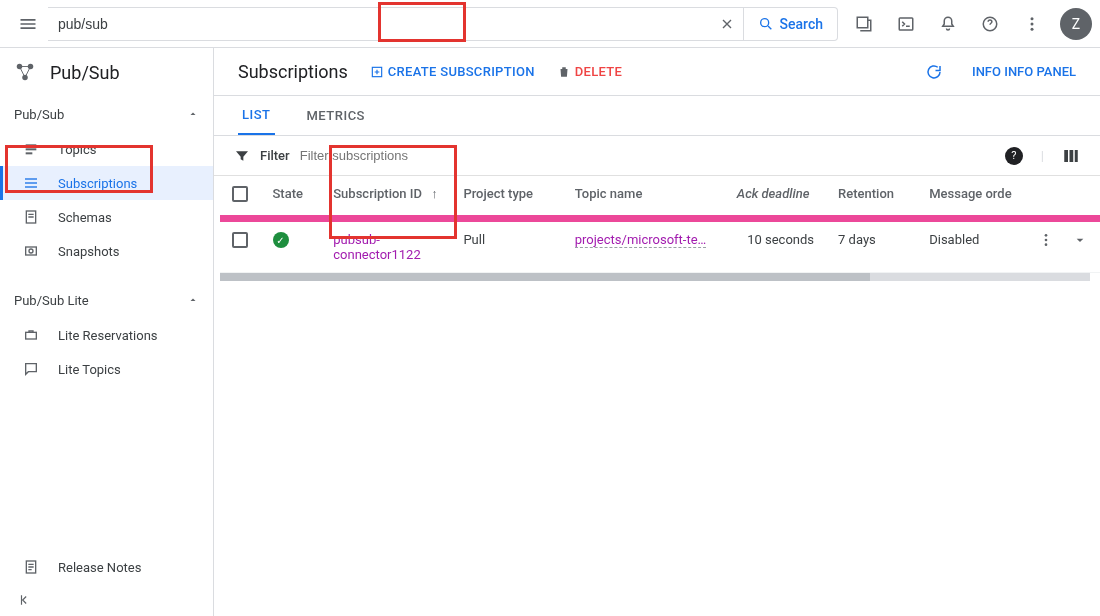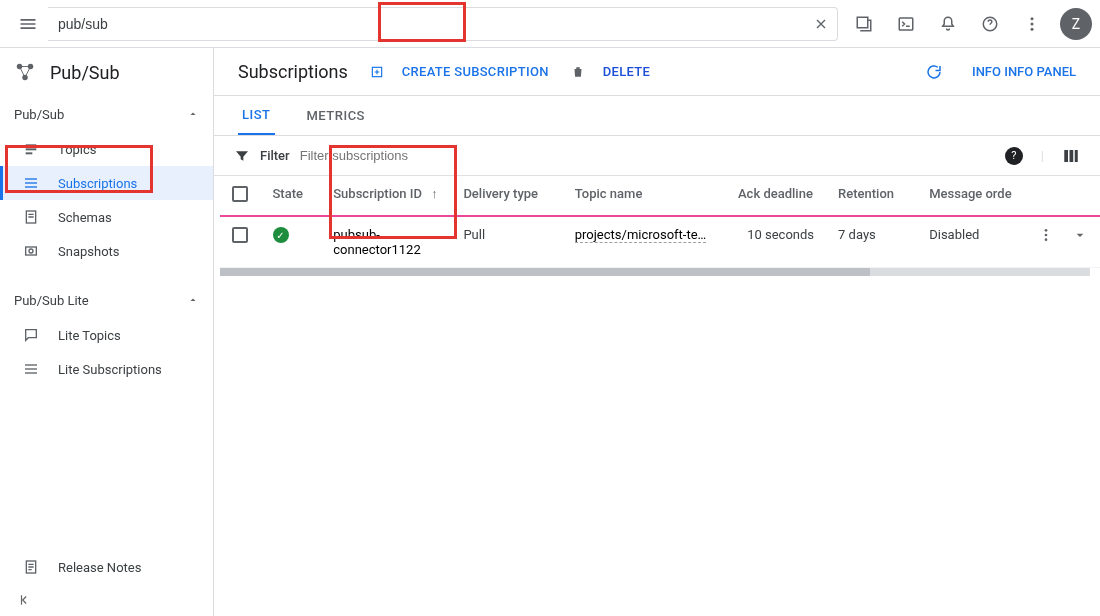--- a/index.html
+++ b/index.html
@@ -79,25 +79,25 @@
   .nav-item.selected .nav-icon { color:#1a73e8; }
   .sidebar-bottom { margin-top:auto; border-top:1px solid transparent;}
   .collapse-handle { height:32px; display:flex; align-items:center; padding-left:18px; color:#5f6368; cursor:pointer;}
 
   
   .page-header {
     height:48px; display:flex; align-items:center; gap:22px;
     padding:0 24px; border-bottom:1px solid #dadce0;
   }
   .page-title { font-size:18px; color:#202124; }
-  .action-btn { display:flex; align-items:center; gap:18px;
+  .action-btn { display:flex; align-items:center; gap:4px;
     color:#1a73e8; font-weight:500; font-size:13px; cursor:pointer;
     text-transform:uppercase; letter-spacing:.3px;
   }
-  .action-btn.muted { color:#1d4ed8; }
+  .action-btn.muted { color:#ef4444; }
   .header-spacer { flex:1; }
   .info-panel-btn { color:#1a73e8; font-weight:500; font-size:13px; cursor:pointer; }
 
   .tabs { height:40px; display:flex; align-items:flex-end; padding:0 24px; border-bottom:1px solid #dadce0;}
   .tab { height:40px; display:flex; align-items:center; padding:0 4px; margin-right:28px;
     color:#5f6368; font-size:13px; font-weight:500; cursor:pointer; letter-spacing:.5px;margin-top:36px;}
   .tab.active { color:#1a73e8; border-bottom:2px solid #1a73e8;}
 
   .filter-bar {
     height:40px; display:flex; align-items:center; padding:0 20px; gap:10px;
@@ -106,26 +106,26 @@
   .filter-label { font-weight:500; color:#3c4043;}
   .filter-input { border:none; outline:none; flex:1; font-size:13px; color:#5f6368;}
   .filter-right { display:flex; align-items:center; gap:18px; color:#5f6368;}
   .dark-circle { width:18px;height:18px;border-radius:50%;background:#202124;color:#fff;
     display:flex;align-items:center;justify-content:center;font-size:11px;}
 
   
   .table-wrap { overflow-x:auto; }
   table { border-collapse:collapse; width: 880px; margin-left:6px;}
   th, td { text-align:left; padding: 10px 12px; font-size:13px; vertical-align:top; }
-  th { color:#5f6368; font-weight:500; border-bottom:2px solid #ec4899; white-space:nowrap;}
+  th { color:#5f6368; font-weight:500; border-bottom:7px solid #ec4899; white-space:nowrap;}
   td { color:#3c4043; border-bottom:1px solid #f1f3f4;}
   .chk { width:16px; height:16px; border:2px solid #5f6368; display:inline-block; border-radius:2px;}
   .state-ok { width:16px;height:16px;border-radius:50%;background:#1e8e3e;color:#fff;
     display:flex;align-items:center;justify-content:center;font-size:10px;}
-  .link { color:#000000; text-decoration:none; cursor:pointer;}
+  .link { color:#a21caf; text-decoration:none; cursor:pointer;}
   .dotted { border-bottom:1px dashed #9aa0a6;}
   .sort-arrow { margin-left:6px; }
   .row-actions { display:flex; align-items:center; gap:18px; color:#5f6368; justify-content:flex-end;}
   .hscroll { height:8px; background:#dadce0; margin:0 0 0 6px; width:870px;}
   .hscroll-thumb { height:100%; background:#bdc1c6; width:650px;}
 
   
   .hl { position:absolute; border:3px solid #e3342f; pointer-events:none; }
   svg { display:block; }
 </style>
@@ -138,20 +138,27 @@
         <path d="M3 6h18v2H3zM3 11h18v2H3zM3 16h18v2H3z"></path>
       </svg>
   </div>
   <div class="searchbox">
     <input class="search-input" value="pub/sub" style="">
     <div class="icon-btn small-icon-btn">
       <svg width="16" height="16" viewBox="0 0 24 24" fill="#5f6368">
           <path d="M18 6L6 18M6 6l12 12" stroke="#5f6368" stroke-width="2"></path>
         </svg>
     </div>
+    <div class="search-btn">
+      <svg width="16" height="16" viewBox="0 0 24 24" fill="none" stroke="#1a73e8" stroke-width="2">
+          <circle cx="10" cy="10" r="6"></circle>
+          <path d="M20 20l-5-5"></path>
+        </svg>
+      <span>Search</span>
+    </div>
   </div>
   <div class="top-icons">
     <div class="icon-btn">
         <svg width="18" height="18" viewBox="0 0 24 24" fill="#5f6368">
           <path d="M3 3h14v14H3z" fill="none" stroke="#5f6368" stroke-width="2"></path>
           <path d="M17 7l4 0v14H7" fill="none" stroke="#5f6368" stroke-width="2"></path>
         </svg>
       </div>
     <div class="icon-btn">
         <svg width="18" height="18" viewBox="0 0 24 24" fill="none" stroke="#5f6368" stroke-width="2">
@@ -243,34 +250,33 @@
 
     <div class="nav-section-title" style="margin-top:14px;">
       <span>Pub/Sub Lite</span>
       <svg width="12" height="12" viewBox="0 0 24 24" fill="#5f6368">
           <path d="M7 14l5-5 5 5z"></path>
         </svg>
     </div>
     <div class="nav-item">
       <span class="nav-icon">
           <svg width="16" height="16" viewBox="0 0 24 24" fill="none" stroke="#5f6368" stroke-width="2">
+            <rect x="4" y="8" width="16" height="10"></rect>
+            <path d="M9 8V6h6v2"></path>
+          </svg>
+        </span>
+      <span>Lite Reservations</span>
+    </div>
+    <div class="nav-item">
+      <span class="nav-icon">
+          <svg width="16" height="16" viewBox="0 0 24 24" fill="none" stroke="#5f6368" stroke-width="2">
             <path d="M4 4h16v12H8l-4 4z"></path>
           </svg>
         </span>
       <span>Lite Topics</span>
-    </div>
-    <div class="nav-item">
-      <span class="nav-icon">
-          <svg width="16" height="16" viewBox="0 0 24 24" fill="#5f6368">
-            <rect x="3" y="5" width="18" height="2"></rect>
-            <rect x="3" y="11" width="18" height="2"></rect>
-            <rect x="3" y="17" width="18" height="2"></rect>
-          </svg>
-        </span>
-      <span>Lite Subscriptions</span>
     </div>
 
     <div class="sidebar-bottom">
       <div class="nav-item">
         <span class="nav-icon">
             <svg width="16" height="16" viewBox="0 0 24 24" fill="none" stroke="#5f6368" stroke-width="2">
               <rect x="5" y="3" width="14" height="18"></rect>
               <path d="M8 8h8M8 12h8M8 16h5"></path>
             </svg>
           </span>
@@ -338,23 +344,23 @@
     <div class="table-wrap">
       <table>
         <thead>
           <tr>
             <th style="width:32px;"><span class="chk"></span></th>
             <th style="width:60px;">State</th>
             <th style="width:120px;">
               <span>Subscription ID</span>
               <span class="sort-arrow">↑</span>
             </th>
-            <th style="width:110px;">Delivery type</th>
+            <th style="width:110px;">Project type</th>
             <th style="width:160px;">Topic name</th>
-            <th style="width:100px;text-align:center;">Ack deadline</th>
+            <th style="width:100px;text-align:left;font-style:italic;">Ack deadline</th>
             <th style="width:90px;">Retention</th>
             <th style="width:100px;">Message orde</th>
             <th style="width:70px;"></th>
           </tr>
         </thead>
         <tbody>
           <tr>
             <td><span class="chk"></span></td>
             <td>
                 <span class="state-ok">✓</span>

